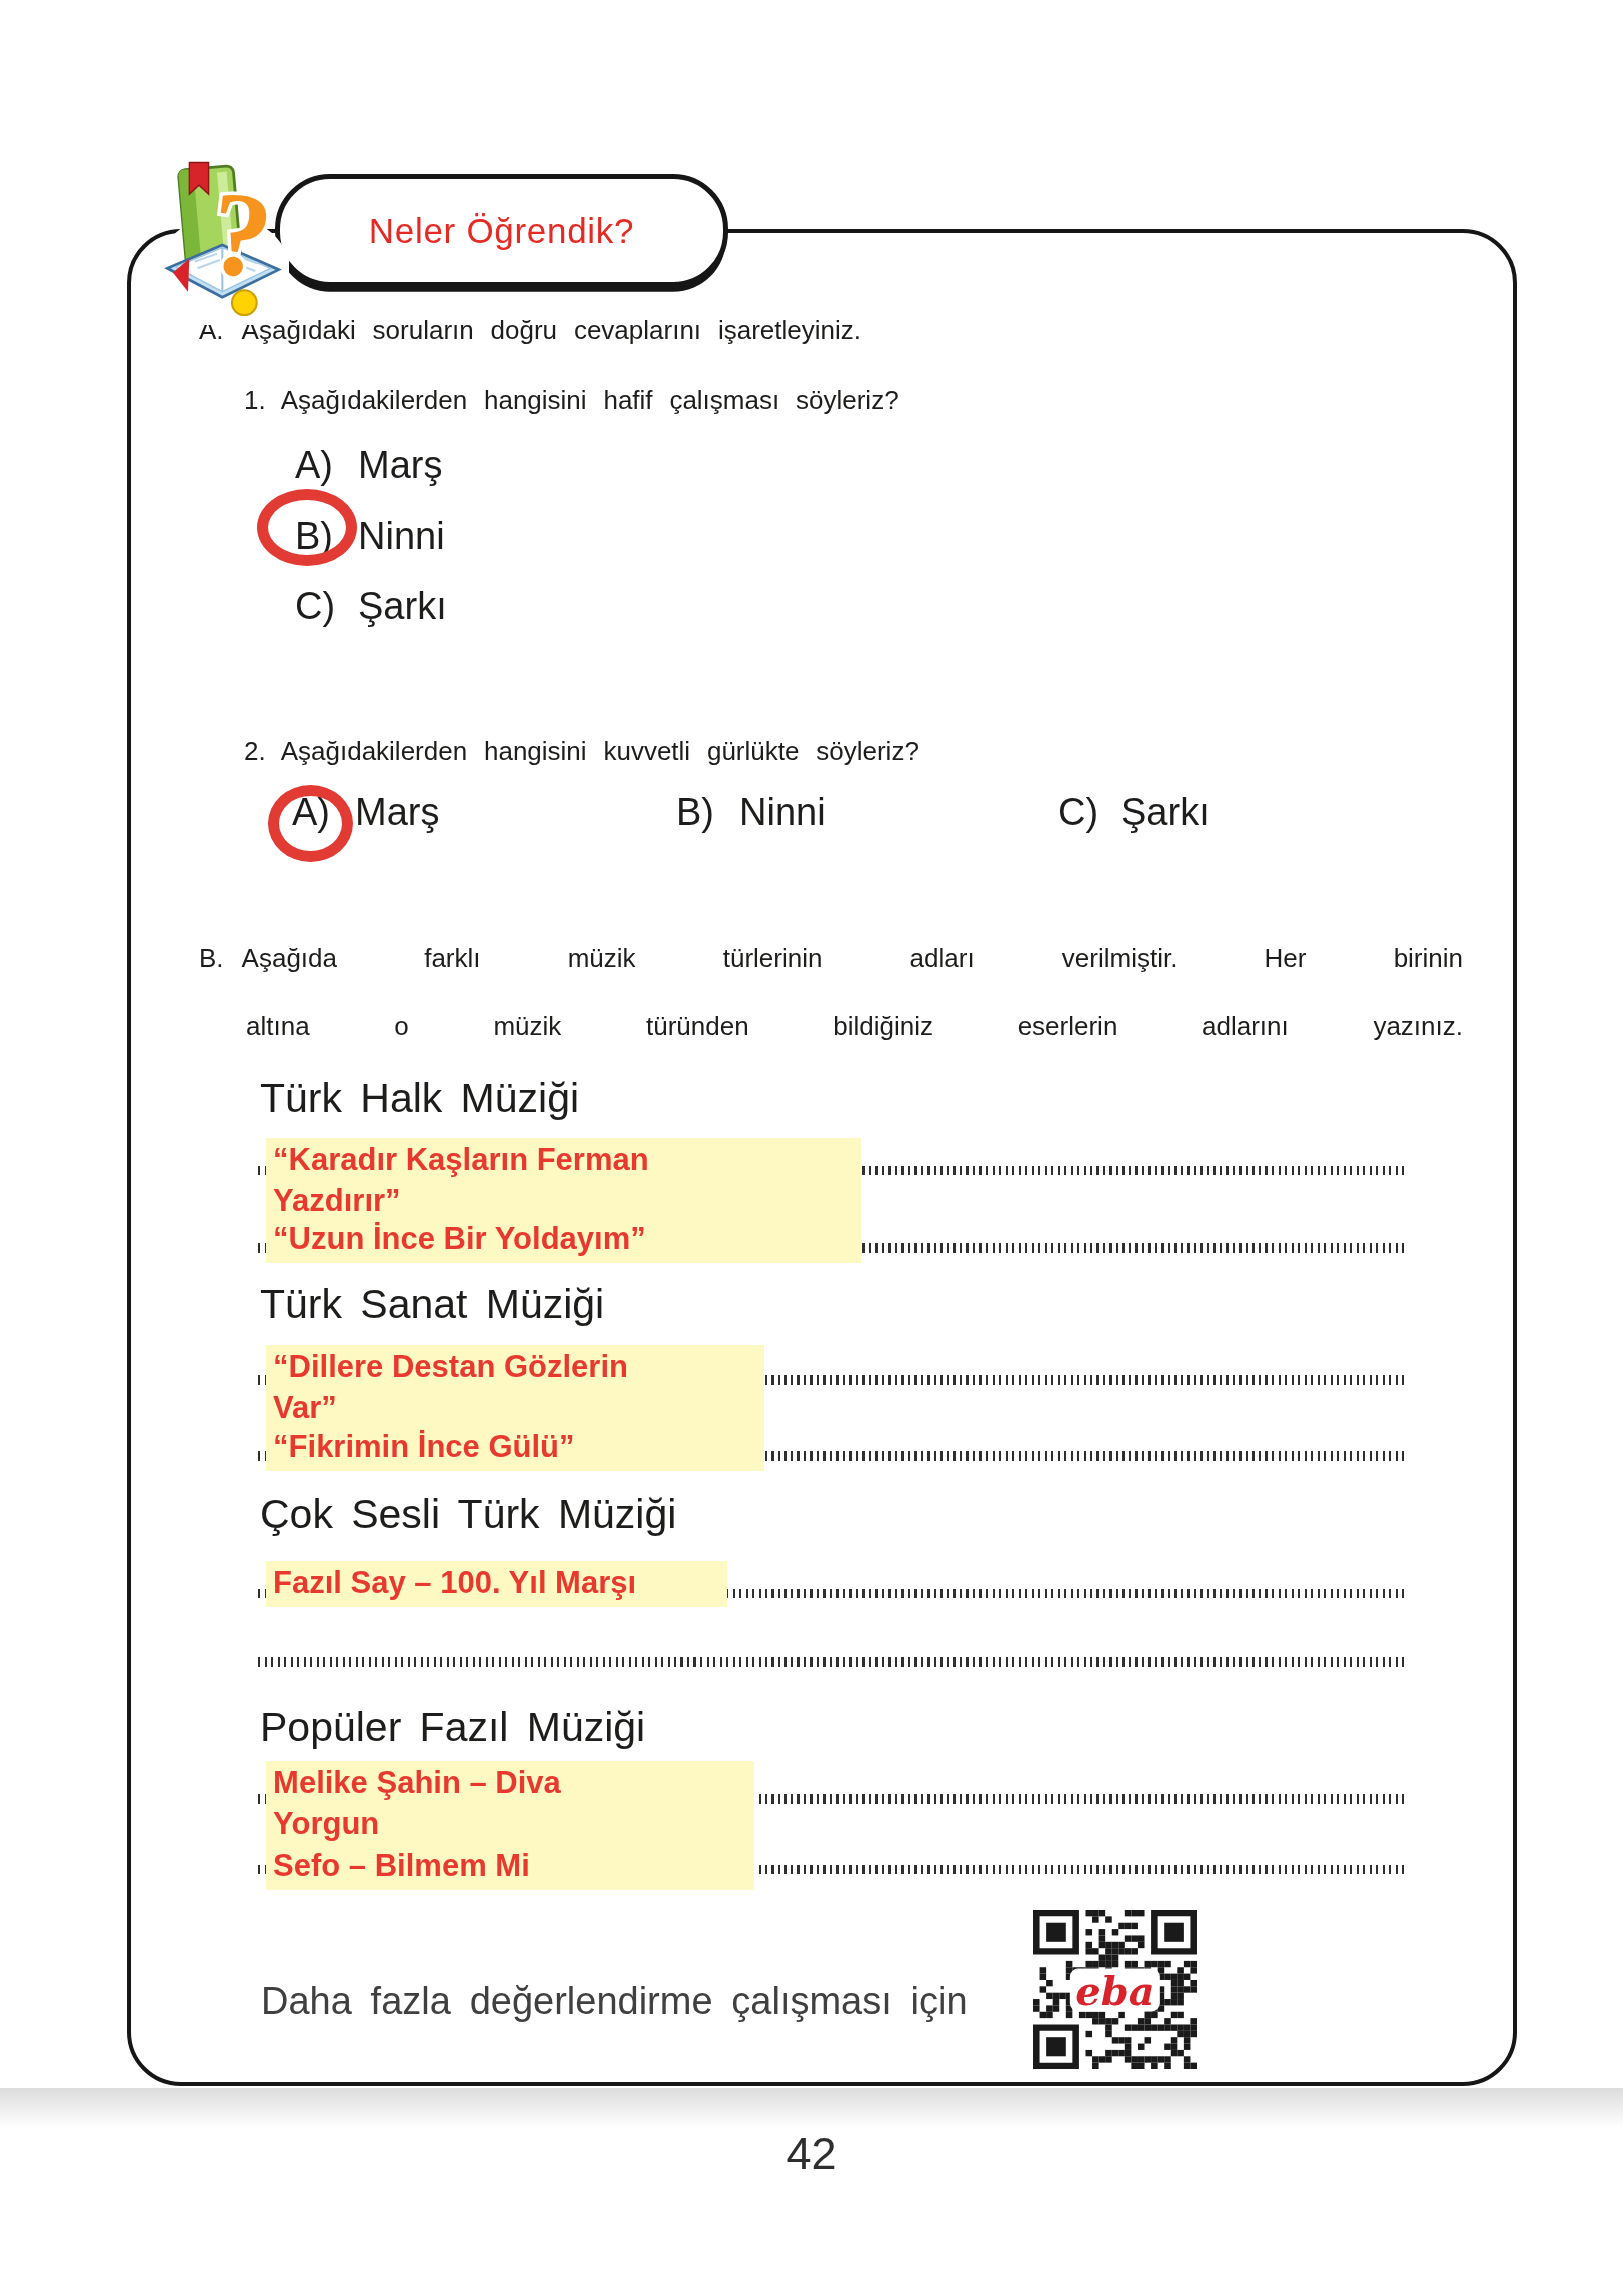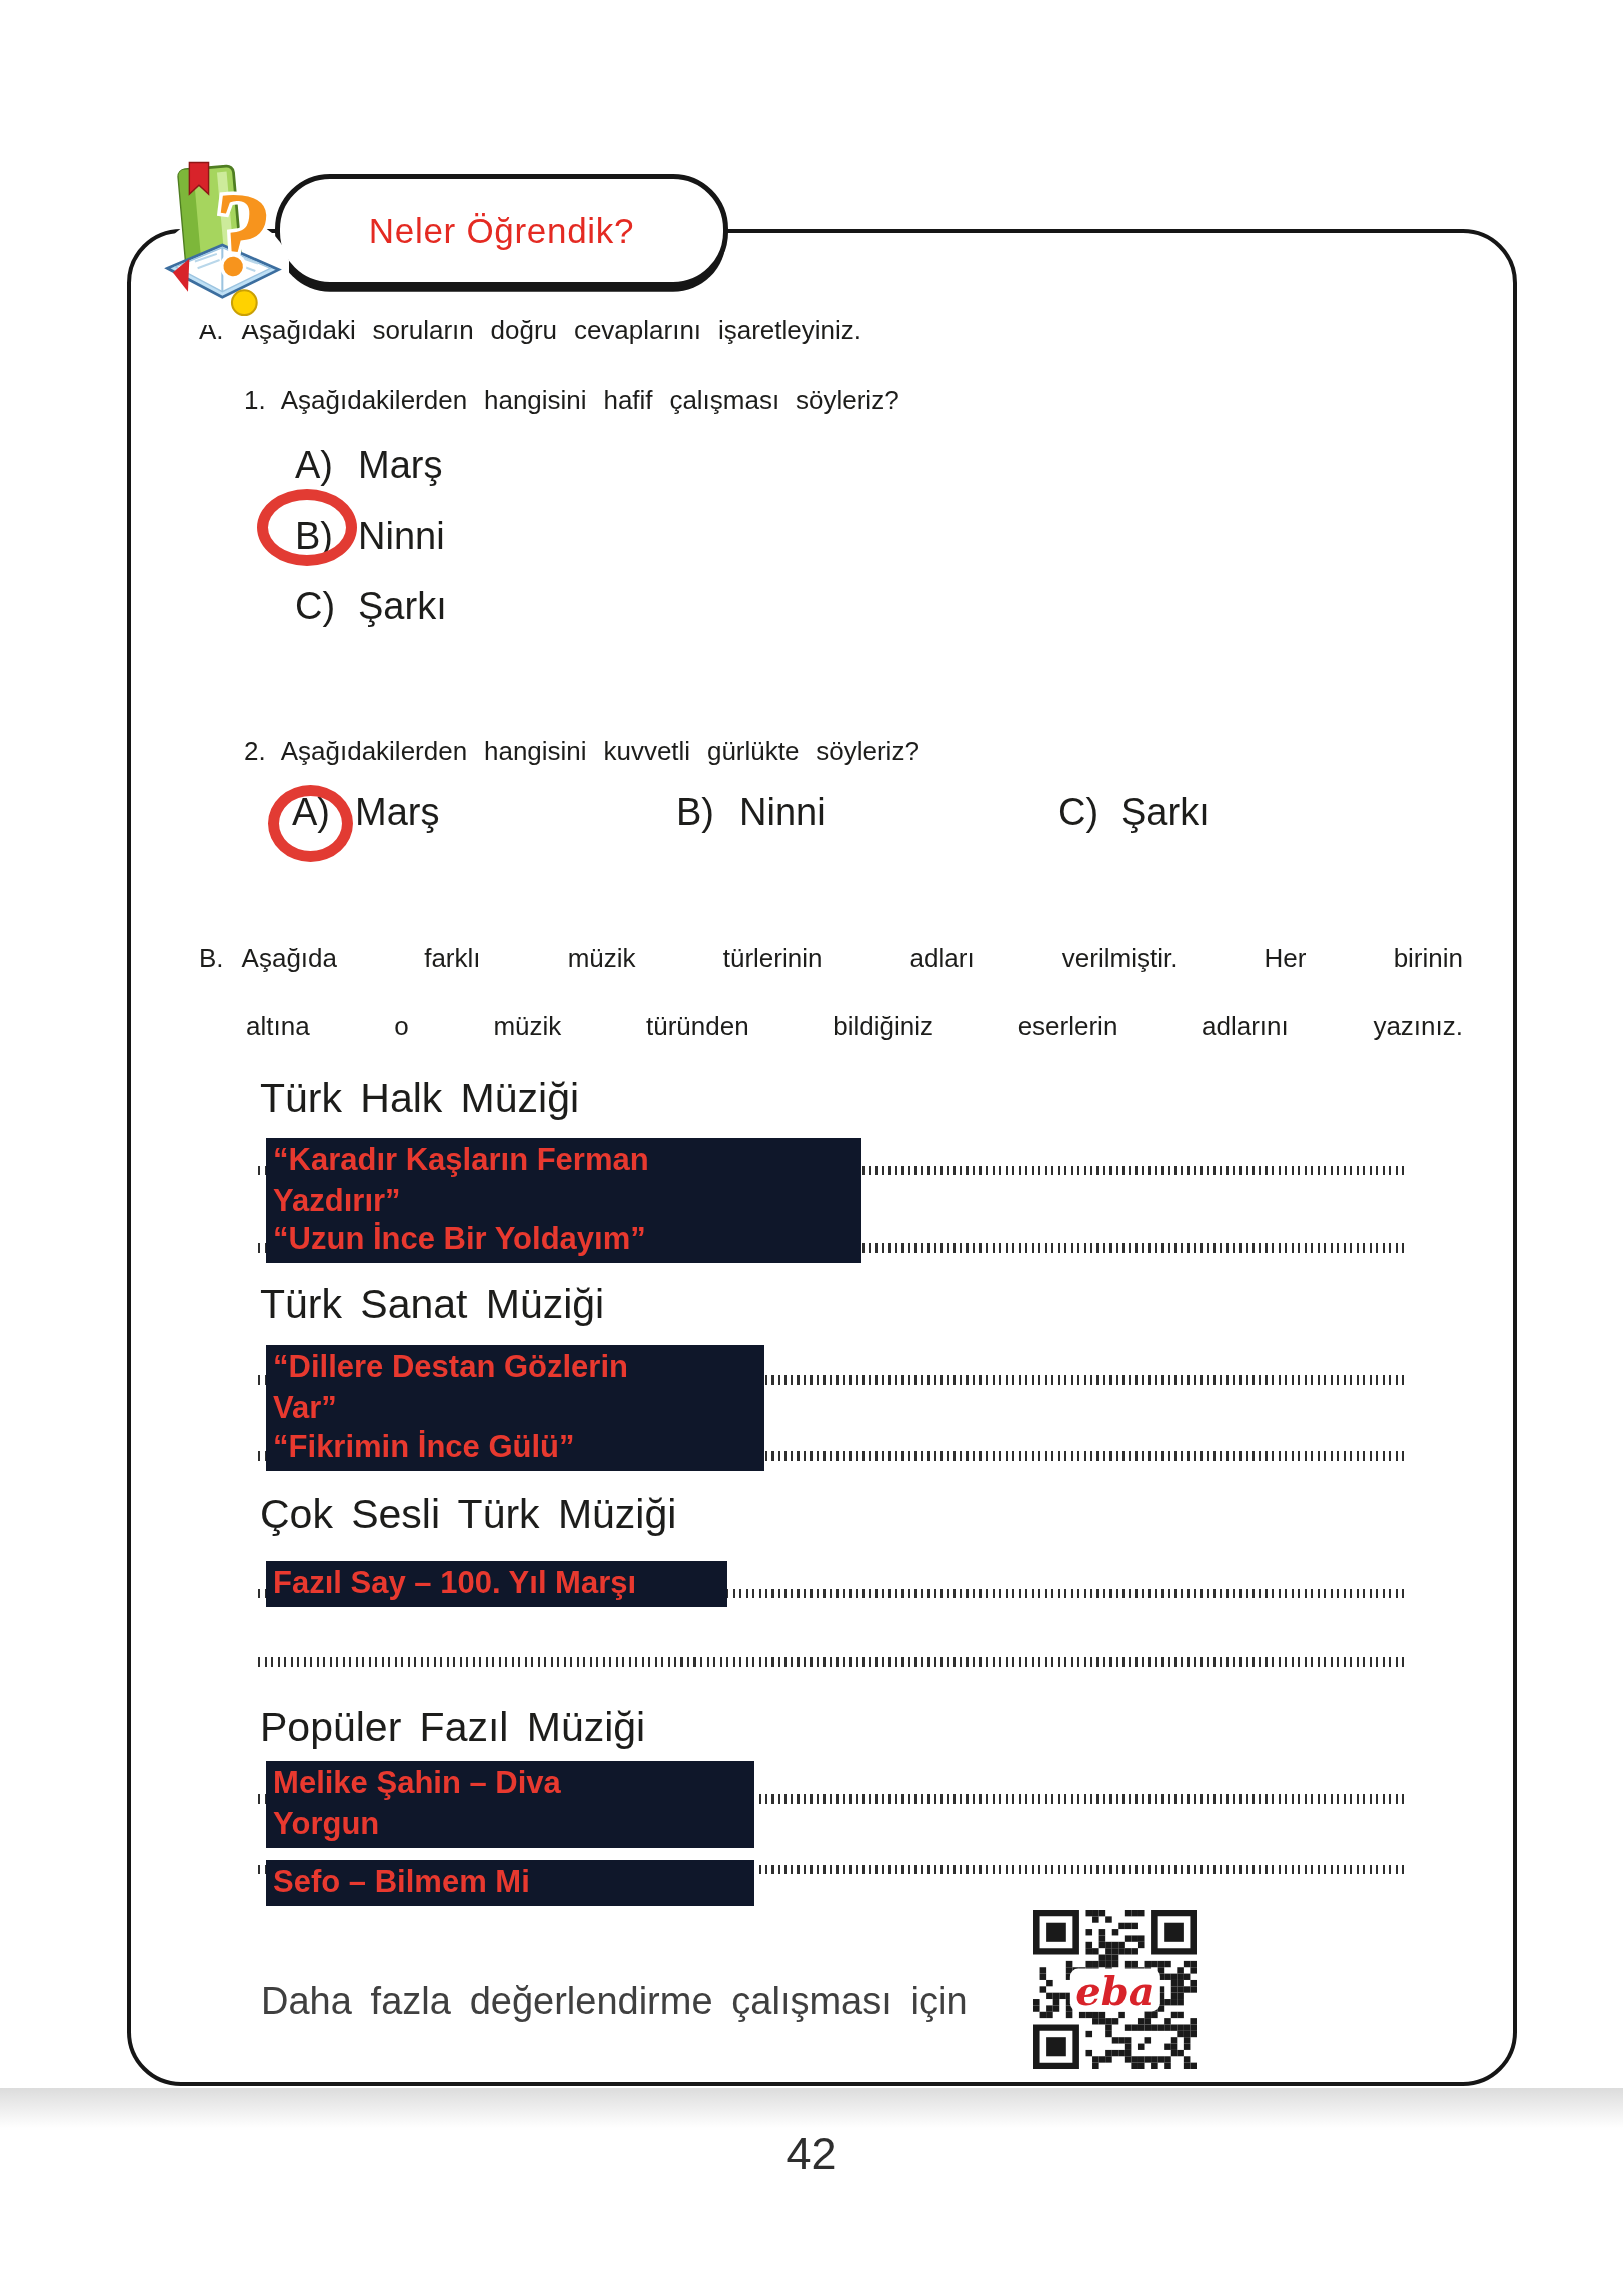--- a/index.html
+++ b/index.html
@@ -33,21 +33,21 @@
 
   .genre-h{position:absolute;left:260px;font-size:41px;line-height:51px;color:#1d1d1b;
            word-spacing:6.9px;white-space:nowrap;}
 
   
   .ansrow{position:absolute;left:258px;width:1151px;}
   .dots{position:absolute;left:0;right:0;height:9.6px;
         background-image:repeating-linear-gradient(90deg,#2f2f2f 0 2.1px,rgba(0,0,0,0) 2.1px 6.5px);}
   .fulldots{position:absolute;left:258px;width:1151px;height:9.6px;
         background-image:repeating-linear-gradient(90deg,#2f2f2f 0 2.1px,rgba(0,0,0,0) 2.1px 6.5px);}
-  .ansbox{position:absolute;left:8.2px;top:0;background:#0f172a;padding:1.4px 6.9px 4.1px 6.9px;z-index:2;}
+  .ansbox{position:absolute;left:8.2px;top:0;background:#fef9c3;padding:1.4px 6.9px 4.1px 6.9px;z-index:2;}
   .ansbox div{font-weight:bold;font-size:31px;line-height:41px;color:#e8392f;white-space:nowrap;}
 
   .footer-note{position:absolute;left:261px;top:1980px;font-size:38px;color:#404040;
                word-spacing:8.2px;white-space:nowrap;text-align:right;}
   .qr{position:absolute;left:1033px;top:1910px;width:164px;height:159px;}
   .qr svg{width:100%;height:100%;display:block;}
   .qr-logo{position:absolute;left:50%;top:50%;transform:translate(-50%,-50%);
            background:#ffffff;border-radius:8.2px;padding:0 5.5px;
            font-family:"DejaVu Serif",serif;font-style:italic;font-weight:bold;
            font-size:40px;line-height:43px;color:#d8232a;}
@@ -172,21 +172,21 @@
 
   <div class="ansrow" style="top:1761px;">
     <div class="dots" style="top:33px;"></div>
     <div class="ansbox" style="width:474px;">
       <div>Melike Şahin – Diva</div>
       <div>Yorgun</div>
     </div>
   </div>
   <div class="ansrow" style="top:1844px;">
     <div class="dots" style="top:20.6px;"></div>
-    <div class="ansbox" style="width:474px;margin-top:16px;">
+    <div class="ansbox" style="width:474px;">
       <div>Sefo – Bilmem Mi</div>
     </div>
   </div>
 
   <div class="footer-note">Daha fazla değerlendirme çalışması için</div>
 
   <div class="qr">
     <svg viewBox="0 0 250 250" preserveAspectRatio="none" xmlns="http://www.w3.org/2000/svg">
       <rect width="250" height="250" fill="#ffffff"></rect>
       <g id="qr-noise" fill="#1a1a1a">

